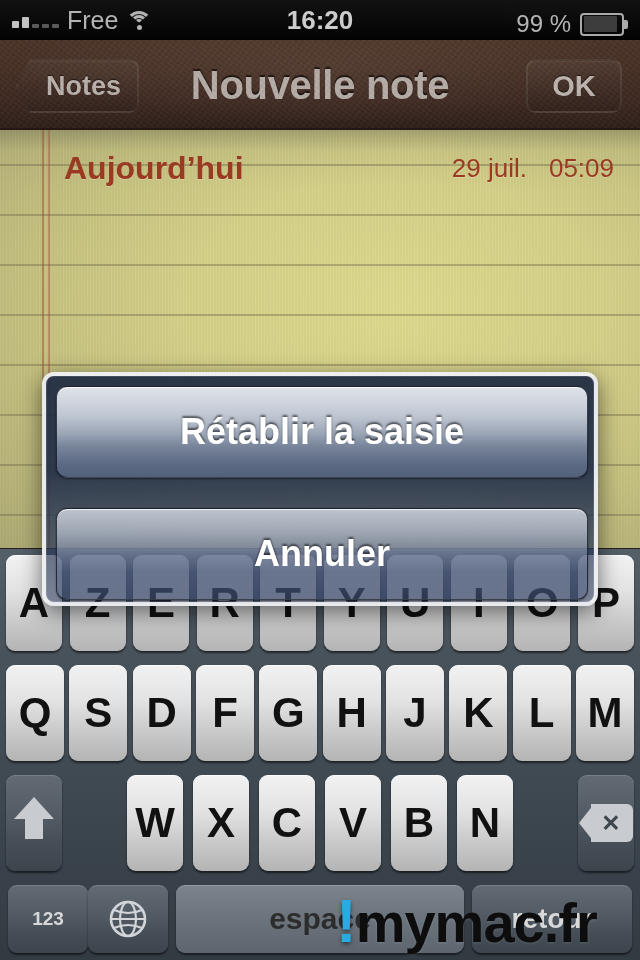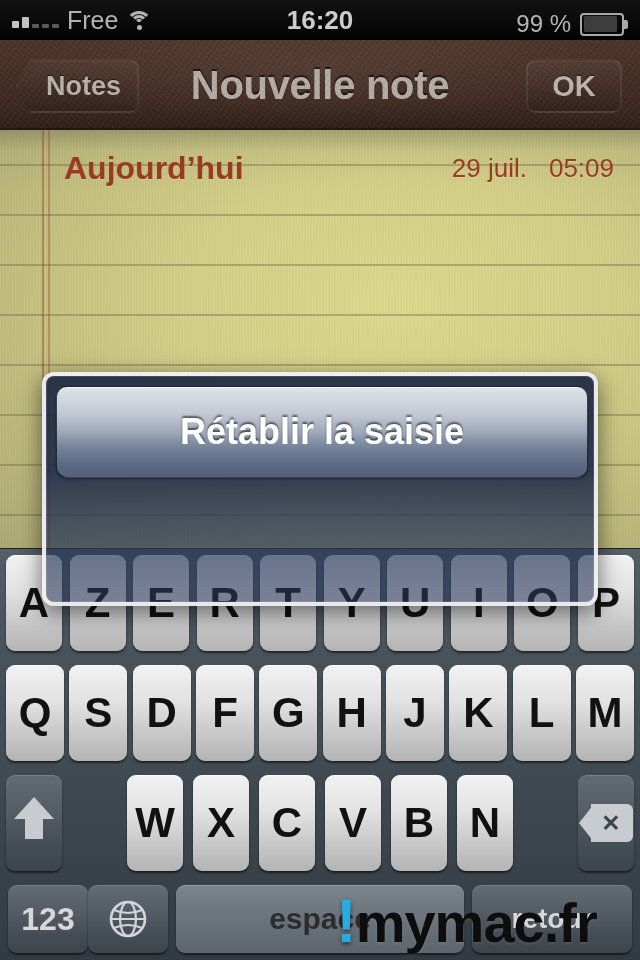--- a/index.html
+++ b/index.html
@@ -178,21 +178,21 @@
   #kb-row-3 .key { width: 56px; }
   #kb-row-3 .letters { display: flex; gap: 10px; }
 
   .key.dark {
     background: linear-gradient(180deg, #626b74 0%, #545d66 40%, #454e57 72%, #3c444c 100%);
     box-shadow: 0 2px 2px rgba(0,0,0,0.55), inset 0 1px 0 rgba(255,255,255,0.14);
     color: #e8e8e8;
   }
   #key-shift { width: 84px; height: 96px; }
   #key-backspace { width: 84px; height: 96px; }
-  #key-123 { width: 80px; height: 68px; font-size: 32px; font-weight: 700; color: #d8d8d8; }
+  #key-123 { width: 80px; height: 68px; font-size: 19px; font-weight: 700; color: #d8d8d8; }
   #key-globe { width: 80px; height: 68px; }
   #key-space {
     flex: 1; height: 68px; margin: 0 8px; font-size: 30px; font-weight: 700; color: #2c2c2c;
     background: linear-gradient(180deg, #7c858d 0%, #6c757e 45%, #5d666f 100%);
     box-shadow: 0 2px 2px rgba(0,0,0,0.5), inset 0 1px 0 rgba(255,255,255,0.18);
   }
   #key-return { width: 160px; height: 68px; font-size: 28px; font-weight: 700; color: #d8d8d8; }
 
   .shift-arrow { width: 0; height: 0; position: relative; }
   .shift-arrow::before {
@@ -379,16 +379,17 @@
 
   <div id="watermark" style="position:absolute; left:336px; top:885px; display:flex; align-items:baseline; z-index:40;
               font-size:56px; font-weight:700; letter-spacing:-1px;">
     <span style="color:#29ABE2; font-size:62px; text-shadow:0 2px 4px rgba(0,0,0,0.5);">!</span>
     <span style="color:#0d0d0d; text-shadow:0 1px 3px rgba(255,255,255,0.12);">mymac.fr</span>
   </div>
 
   <div id="alert-overlay">
     <div id="alert-panel" style="pointer-events:auto;">
       <div class="alert-button" id="alert-button-0">Rétablir la saisie</div>
+      <div class="alert-button" id="alert-button-1">Annuler</div>
     </div>
   </div>
 
 </div>
 
 </body></html>

